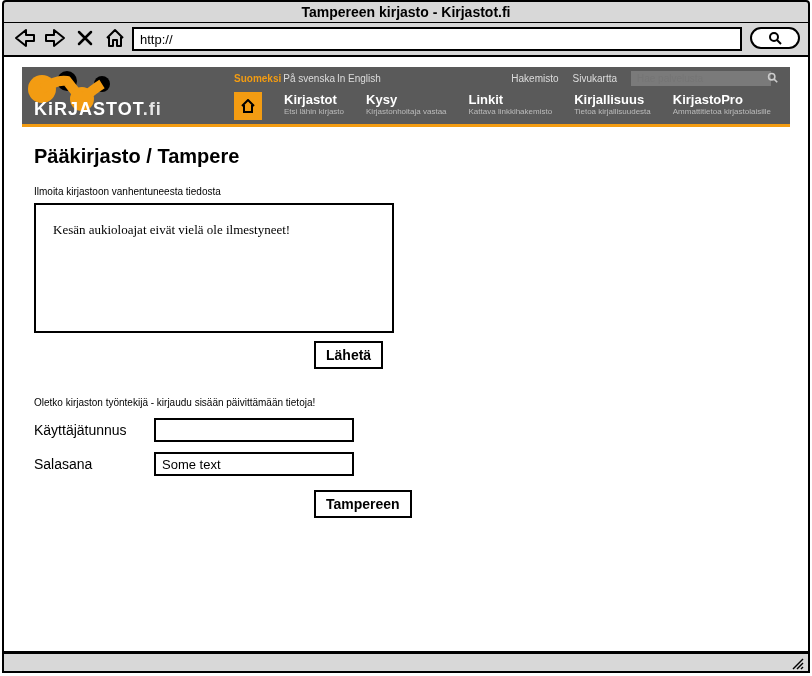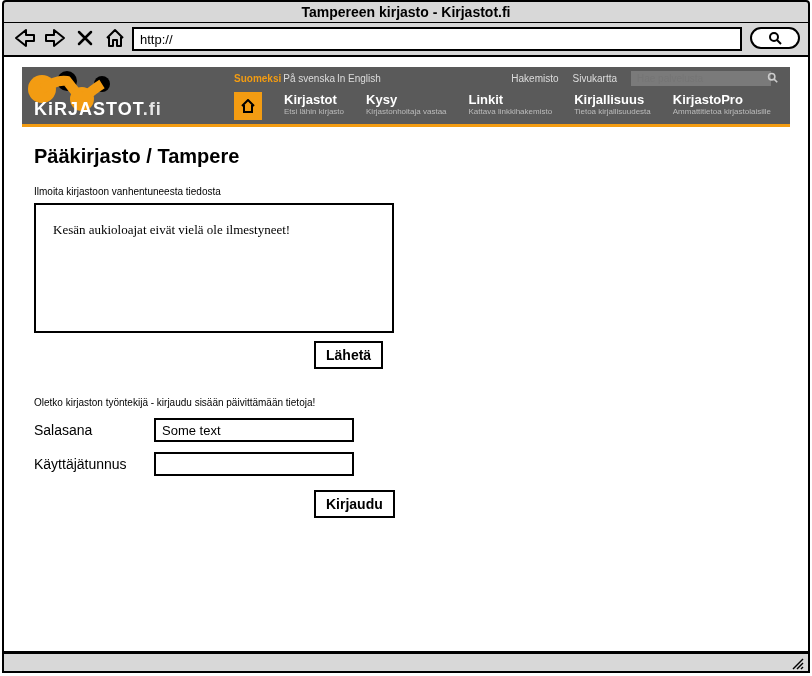--- a/index.html
+++ b/index.html
@@ -319,29 +319,29 @@
 
     <div class="label">Ilmoita kirjastoon vanhentuneesta tiedosta</div>
     <textarea class="bigtextarea" style="">Kesän aukioloajat eivät vielä ole ilmestyneet!</textarea>
     <div class="btn-row">
       <button class="btn">Lähetä</button>
     </div>
 
     <div class="login-section">
       <div class="label">Oletko kirjaston työntekijä - kirjaudu sisään päivittämään tietoja!</div>
       <div class="form-row">
+        <div class="fl">Käyttäjätunnus</div>
+        <input type="text" value="" style="">
+      </div>
+      <div class="form-row">
         <div class="fl">Salasana</div>
         <input type="text" value="Some text" style="">
       </div>
-      <div class="form-row">
-        <div class="fl">Käyttäjätunnus</div>
-        <input type="text" value="" style="">
-      </div>
       <div class="login-btn-row">
-        <button class="btn">Kirjaudu</button>
+        <button class="btn">Tampereen</button>
       </div>
     </div>
   </div>
 </div>
 
 <div class="statusbar">
   <span class="resize-grip">
     <svg width="14" height="14" viewBox="0 0 14 14">
       <line x1="3" y1="13" x2="13" y2="3" stroke="#000" stroke-width="1.5"></line>
       <line x1="7" y1="13" x2="13" y2="7" stroke="#000" stroke-width="1.5"></line>

